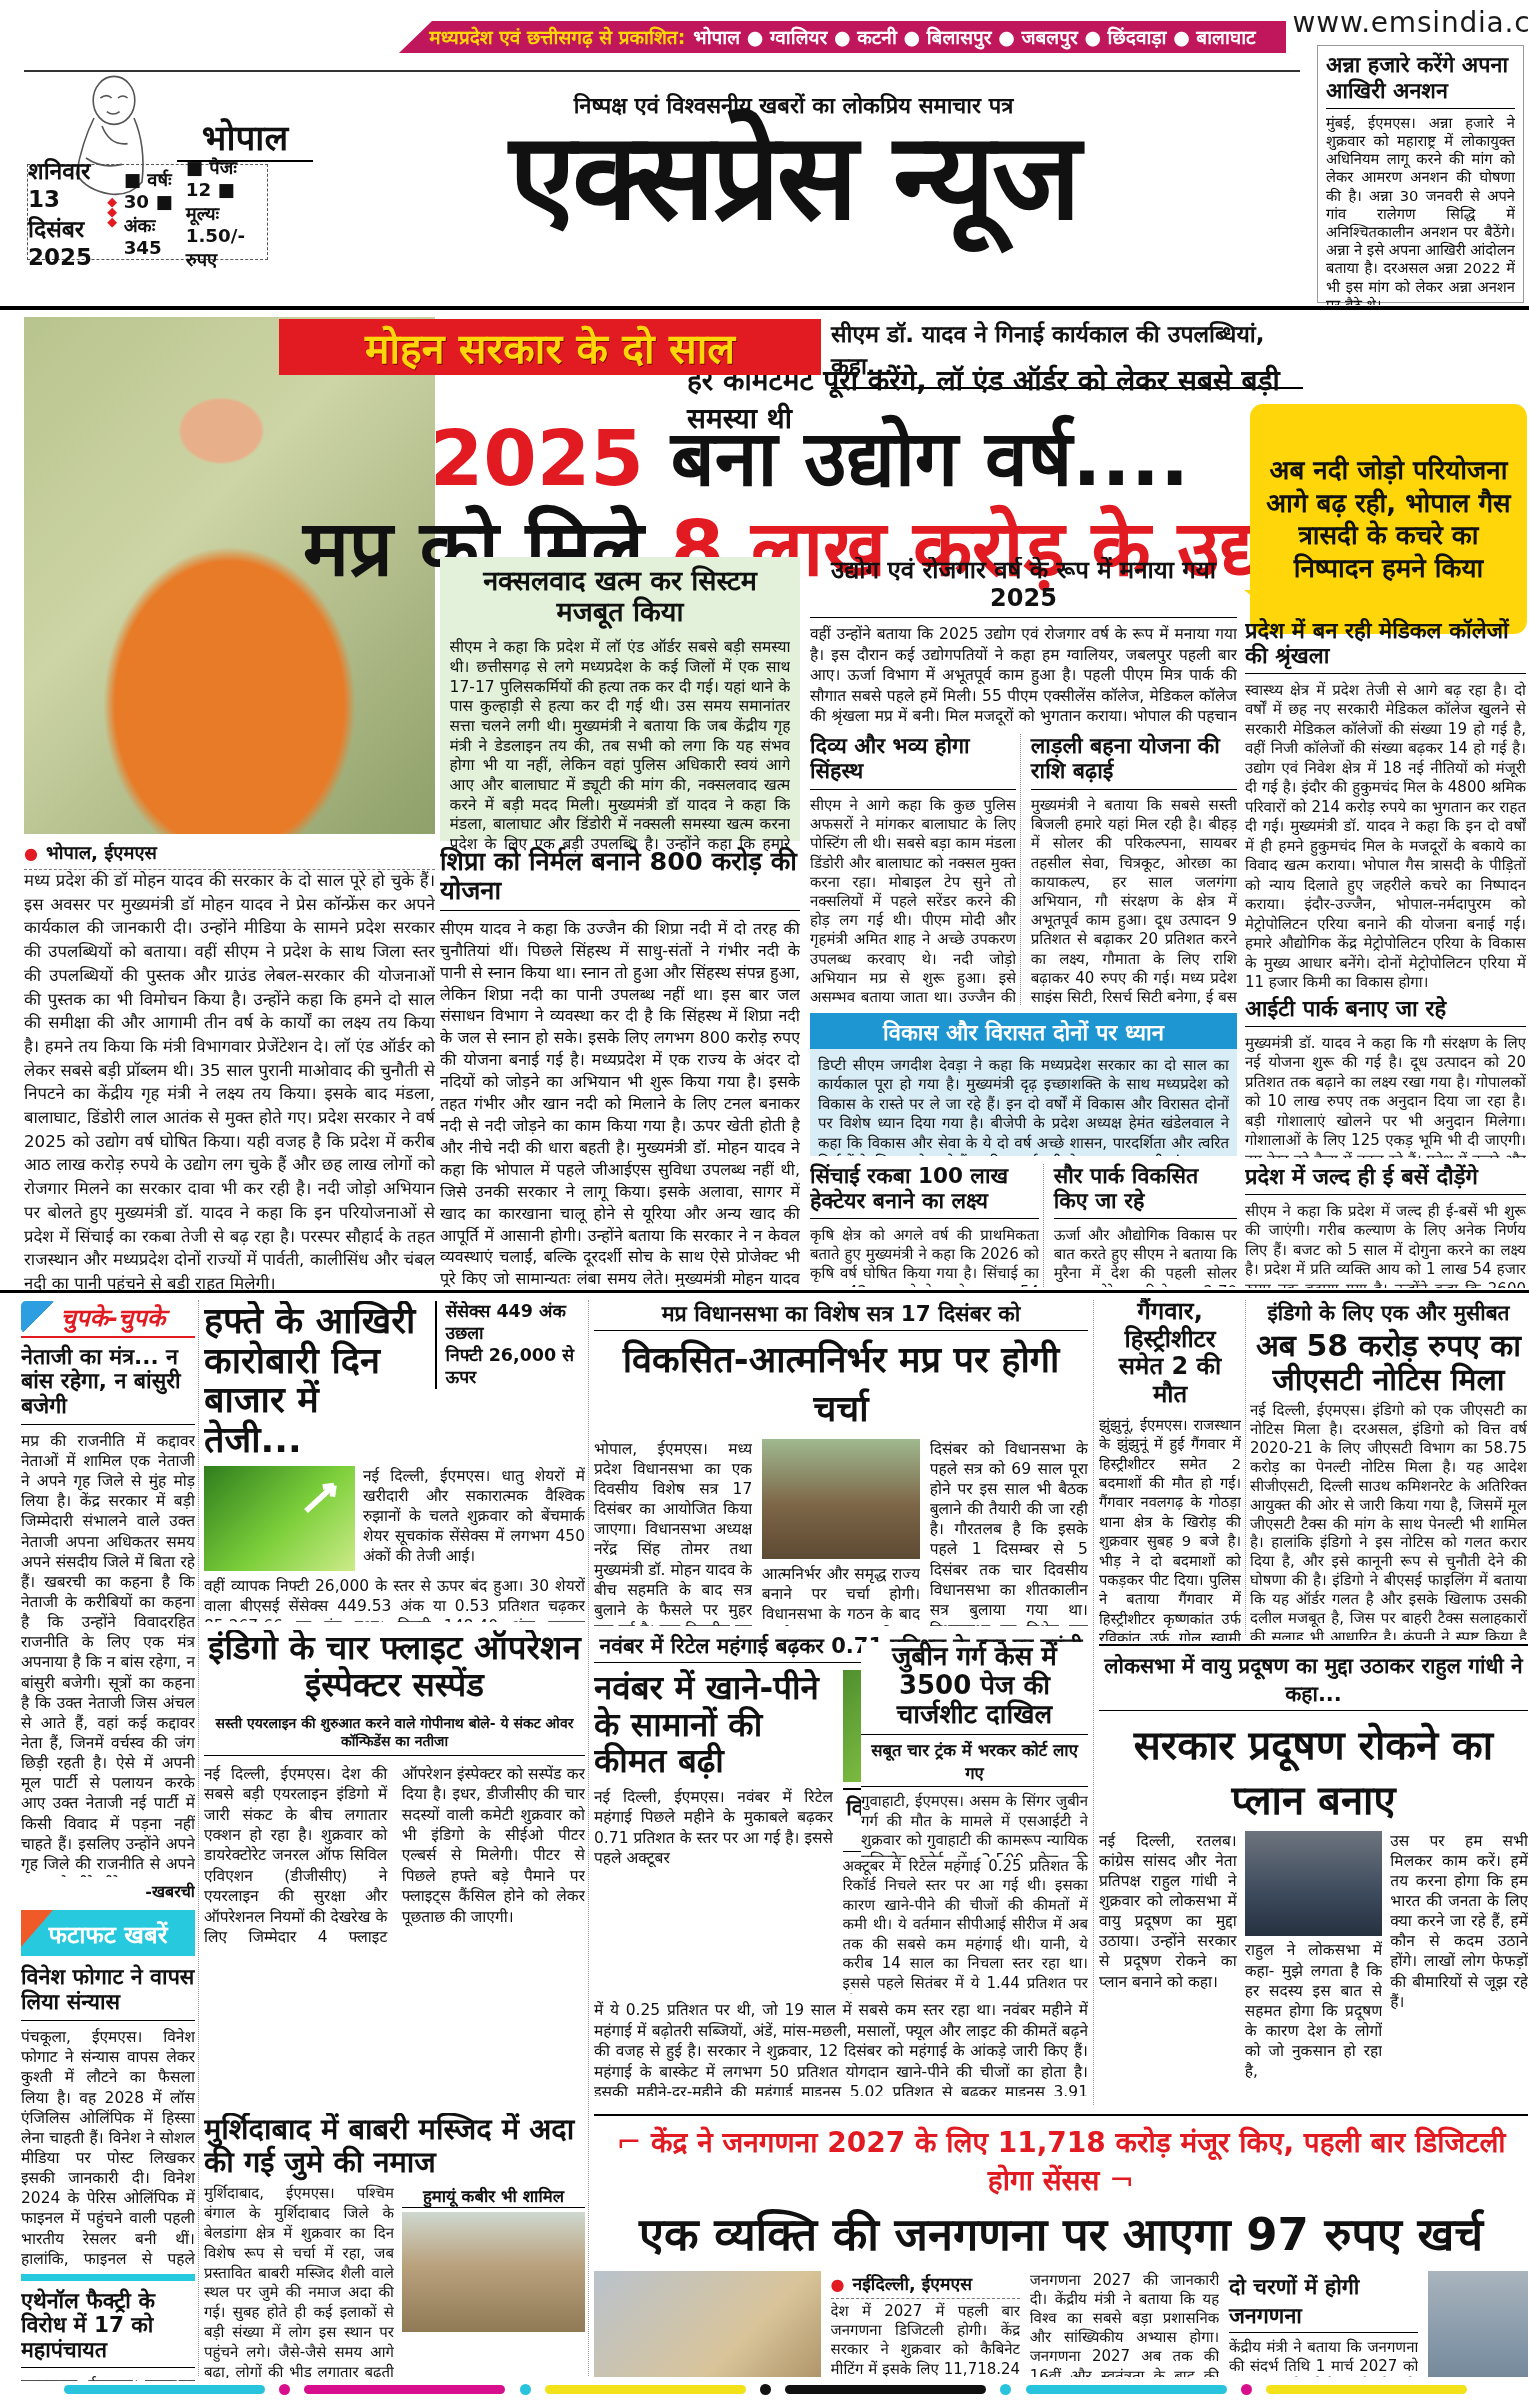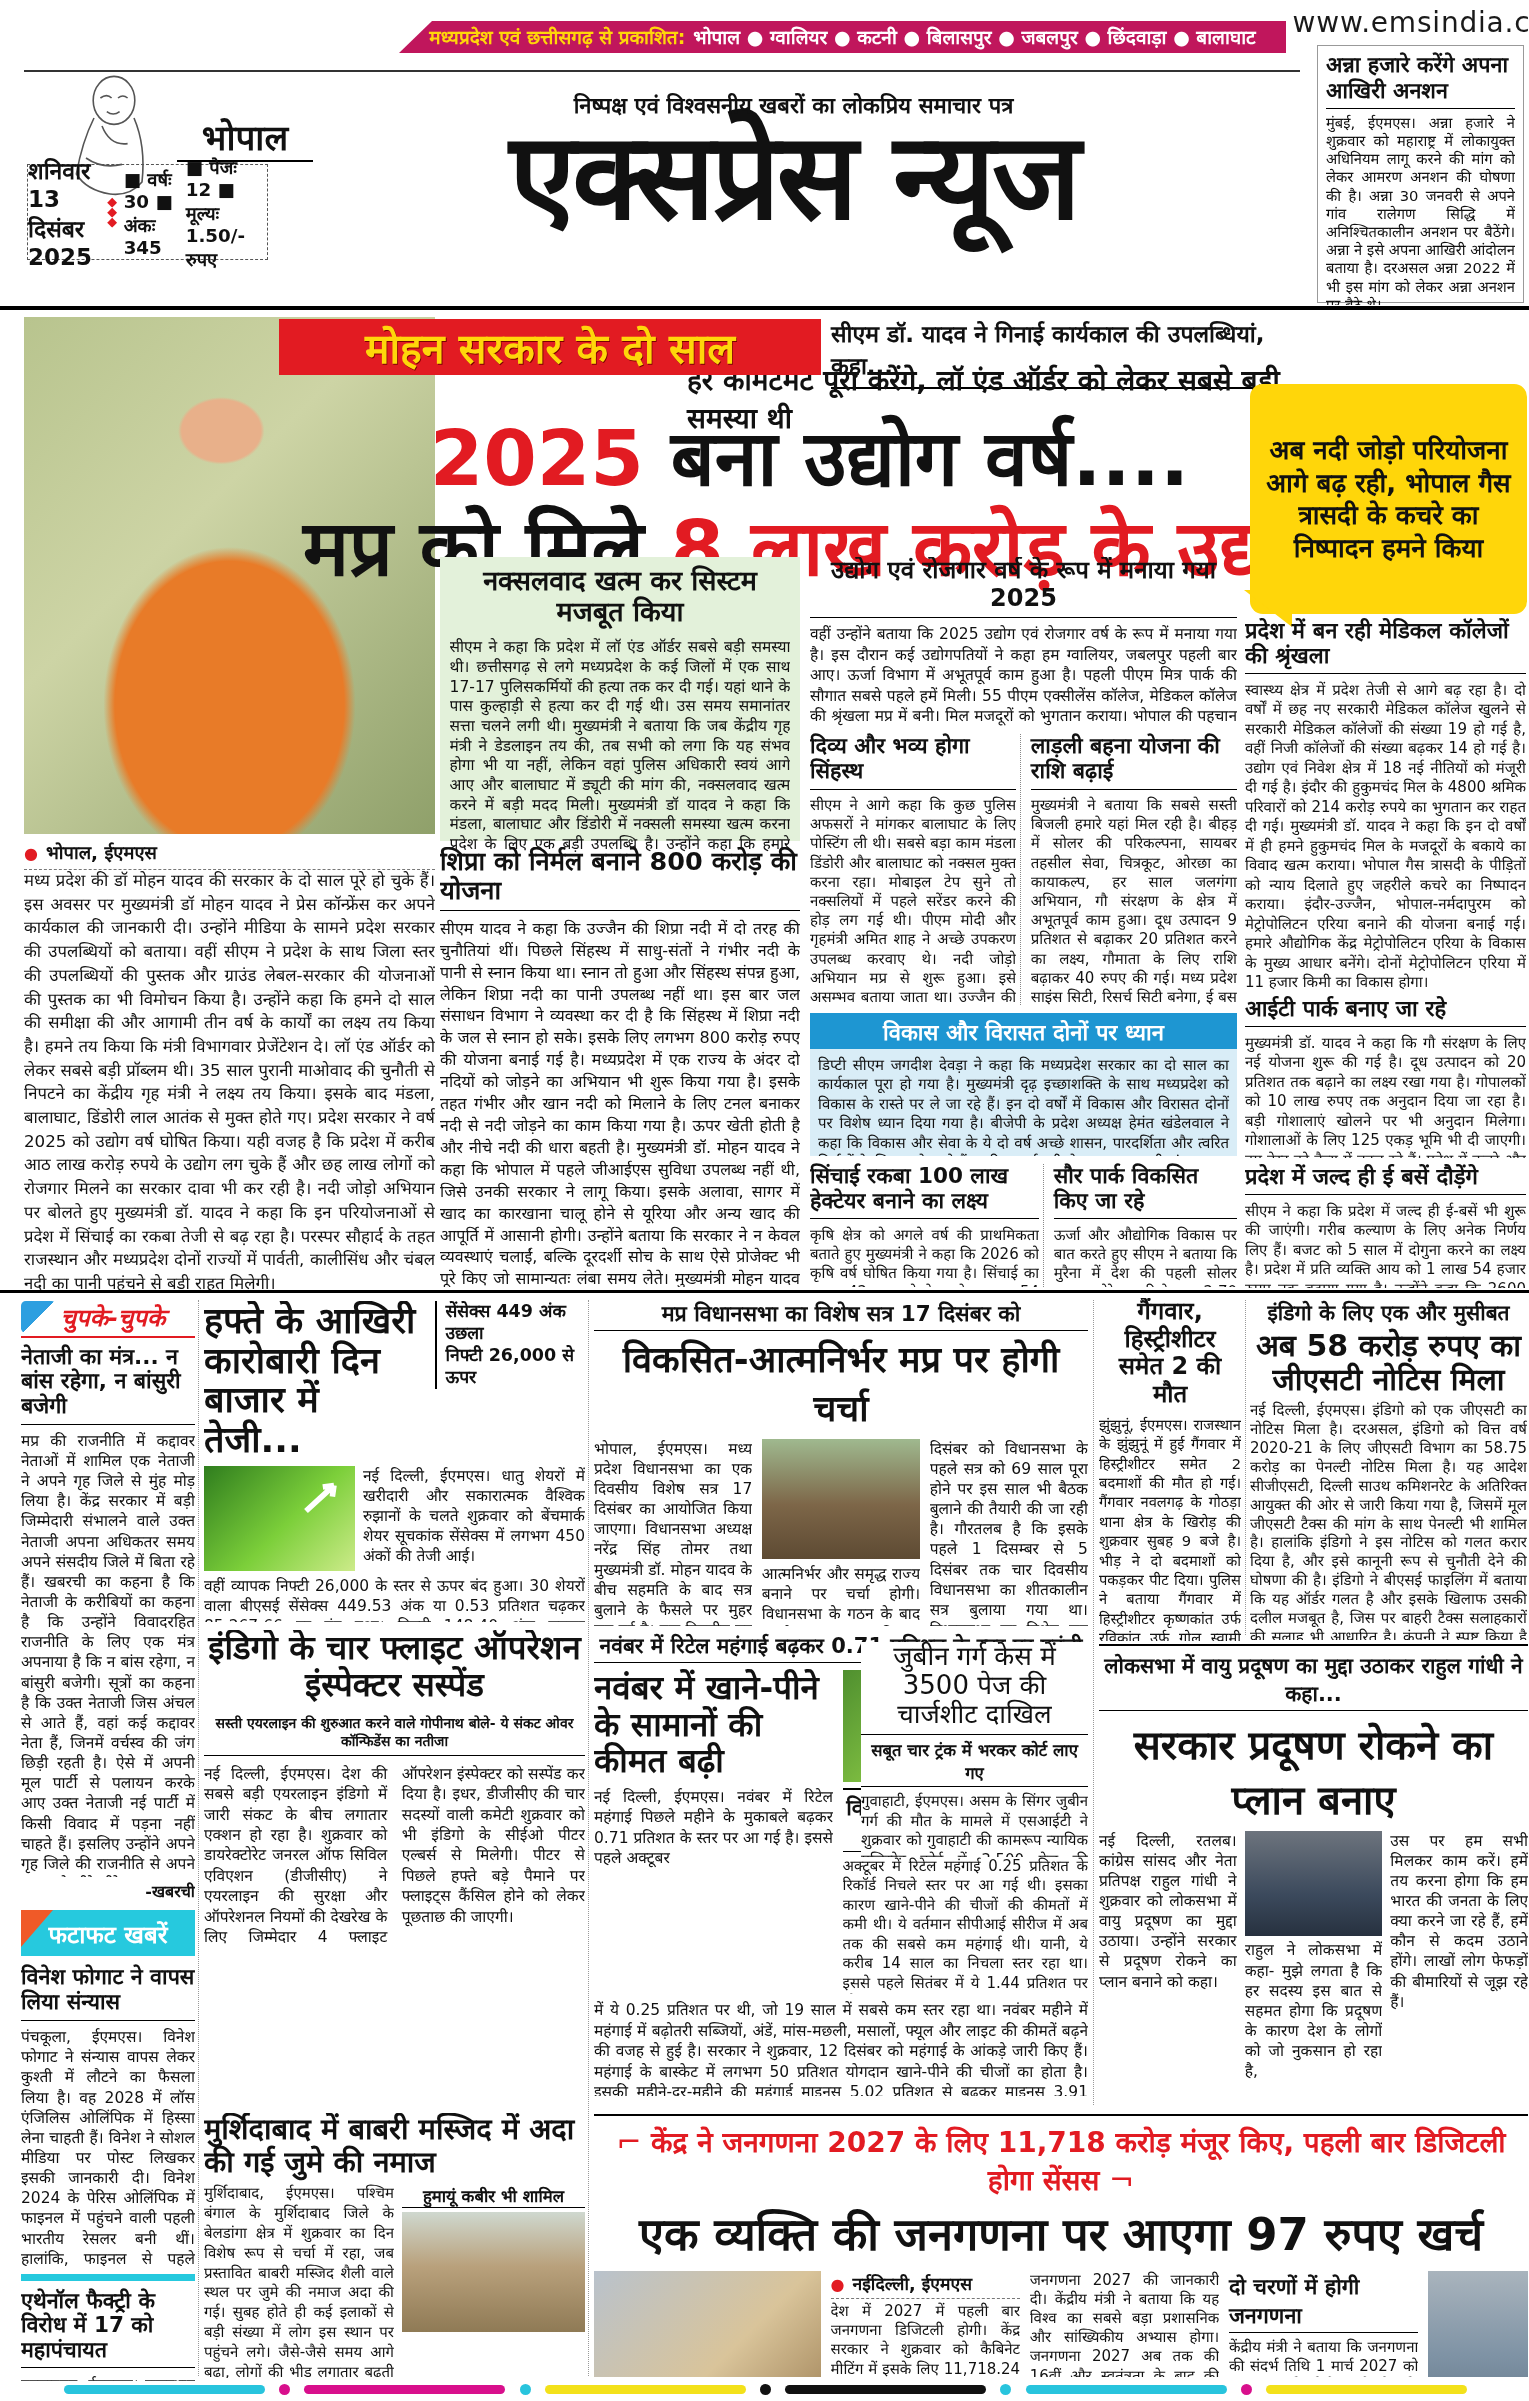--- a/index.html
+++ b/index.html
@@ -39,21 +39,21 @@
              linear-gradient(135deg,#b8c48e 0%,#cdd4a5 40%,#8fa06a 100%);}
   #lead-banner{left:279px;top:319px;width:542px;height:56px;background:#e21b22;
                display:flex;align-items:center;justify-content:center;z-index:5;}
   #lead-banner span{color:#ffd60a;font-size:41px;font-weight:900;text-shadow:0.8px 0.8px 0 #7a0000;}
   #lead-kicker1{left:831px;top:317px;width:472px;font-size:23px;font-weight:900;
                 border-bottom:2.4px solid #000;padding-bottom:6.4px;}
   #lead-kicker2{left:687px;top:360px;width:616px;font-size:28px;font-weight:900;}
   #lead-h1{left:375px;top:403px;width:869px;text-align:center;font-size:77px;font-weight:900;white-space:nowrap;}
   #lead-h2{left:303px;top:493px;width:981px;text-align:center;font-size:77px;font-weight:900;white-space:nowrap;}
   .redtx{color:#e21b22;}
-  #bubble{left:1250px;top:384px;width:277px;height:230px;background:#ffd60a;border-radius:12.8px;
+  #bubble{left:1250px;top:404px;width:277px;height:230px;background:#ffd60a;border-radius:12.8px;
           display:flex;align-items:center;justify-content:center;padding:6.4px 11px;box-sizing:border-box;}
   #bubble .btx{font-size:26px;font-weight:900;text-align:center;line-height:1.25;}
   #bubble-tail{left:1244px;top:590px;width:0;height:0;border-top:37px solid #ffd60a;border-left:48px solid transparent;}
   #lead-dateline{left:24px;top:839px;width:411px;font-size:18.3px;font-weight:900;
                  border-bottom:0.8px dashed #777;padding-bottom:4.8px;}
   .reddot{color:#e21b22;font-size:16px;margin-right:8px;}
   #lead-body{left:24px;top:869px;width:411px;height:421px;font-size:16.7px;line-height:1.42;}
   
   .story-h{font-size:25px;font-weight:900;line-height:1.15;border-bottom:1.6px solid #000;
            padding-bottom:4.8px;margin-bottom:6.4px;}
@@ -381,21 +381,21 @@
         <div id="retail-box">
           <div class="bh">वित्त वर्ष 2025-26 में रिटेल महंगाई</div>
           <div class="bb">अक्टूबर में रिटेल महंगाई 0.25 प्रतिशत के रिकॉर्ड निचले स्तर पर आ गई थी। इसका कारण खाने-पीने की चीजों की कीमतों में कमी थी। ये वर्तमान सीपीआई सीरीज में अब तक की सबसे कम महंगाई थी। यानी, ये करीब 14 साल का निचला स्तर रहा था। इससे पहले सितंबर में ये 1.44 प्रतिशत पर थी।</div>
         </div>
       </div>
     </div>
     <div class="bt ohid" id="retail-wide">में ये 0.25 प्रतिशत पर थी, जो 19 साल में सबसे कम स्तर रहा था। नवंबर महीने में महंगाई में बढ़ोतरी सब्जियों, अंडें, मांस-मछली, मसालों, फ्यूल और लाइट की कीमतें बढ़ने की वजह से हुई है। सरकार ने शुक्रवार, 12 दिसंबर को महंगाई के आंकड़े जारी किए हैं। महंगाई के बास्केट में लगभग 50 प्रतिशत योगदान खाने-पीने की चीजों का होता है। इसकी महीने-दर-महीने की महंगाई माइनस 5.02 प्रतिशत से बढ़कर माइनस 3.91 प्रतिशत हो गई है।</div>
   </div>
 
   <div class="abs ohid" style="left:861px;top:1642px;width:227px;height:215px;background:#fff;" id="zubeen">
-    <div style="font-size:26px;font-weight:400;text-align:center;line-height:1.12">जुबीन गर्ग केस में 3500 पेज की चार्जशीट दाखिल</div>
+    <div style="font-size:26px;font-weight:700;text-align:center;line-height:1.12">जुबीन गर्ग केस में 3500 पेज की चार्जशीट दाखिल</div>
     <div style="font-size:16.7px;font-weight:900;text-align:center;border-top:1.6px solid #000;border-bottom:1.6px solid #000;margin:4.8px 0;padding:2.4px 0">सबूत चार ट्रंक में भरकर कोर्ट लाए गए</div>
     <div class="bt" style="font-size:15px;height:88px">गुवाहाटी, ईएमएस। असम के सिंगर जुबीन गर्ग की मौत के मामले में एसआईटी ने शुक्रवार को गुवाहाटी की कामरूप न्यायिक मजिस्ट्रेट कोर्ट में 3,500 पेज की चार्जशीट दाखिल की। इससे जुड़े सबूत चार ट्रंक में भरकर कोर्ट लाए गए।</div>
   </div>
 
   <div class="abs ohid" id="gangwar">
     <div class="ih">गैंगवार, हिस्ट्रीशीटर समेत 2 की मौत</div>
     <div class="bt">झुंझुनूं, ईएमएस। राजस्थान के झुंझुनूं में हुई गैंगवार में हिस्ट्रीशीटर समेत 2 बदमाशों की मौत हो गई। गैंगवार नवलगढ़ के गोठड़ा थाना क्षेत्र के खिरोड़ की शुक्रवार सुबह 9 बजे है। भीड़ ने दो बदमाशों को पकड़कर पीट दिया। पुलिस ने बताया गैंगवार में हिस्ट्रीशीटर कृष्णकांत उर्फ रविकांत उर्फ गोलू स्वामी और सुनील सुंडा की मौत हो गई। ग्रामीणों ने कहा- शुक्रवार सुबह करीब 9 बजे रविंद्र कटेवा (गोठड़ा थाने का हिस्ट्रीशीटर) कैमरी की ढाणी स्थित अपने मकान पर था। सुनील सुंडा निवासी ढाका की ढाणी भी रविंद्र के साथ था।</div>
   </div>
 
   <div class="abs ohid" id="indigo-g">

